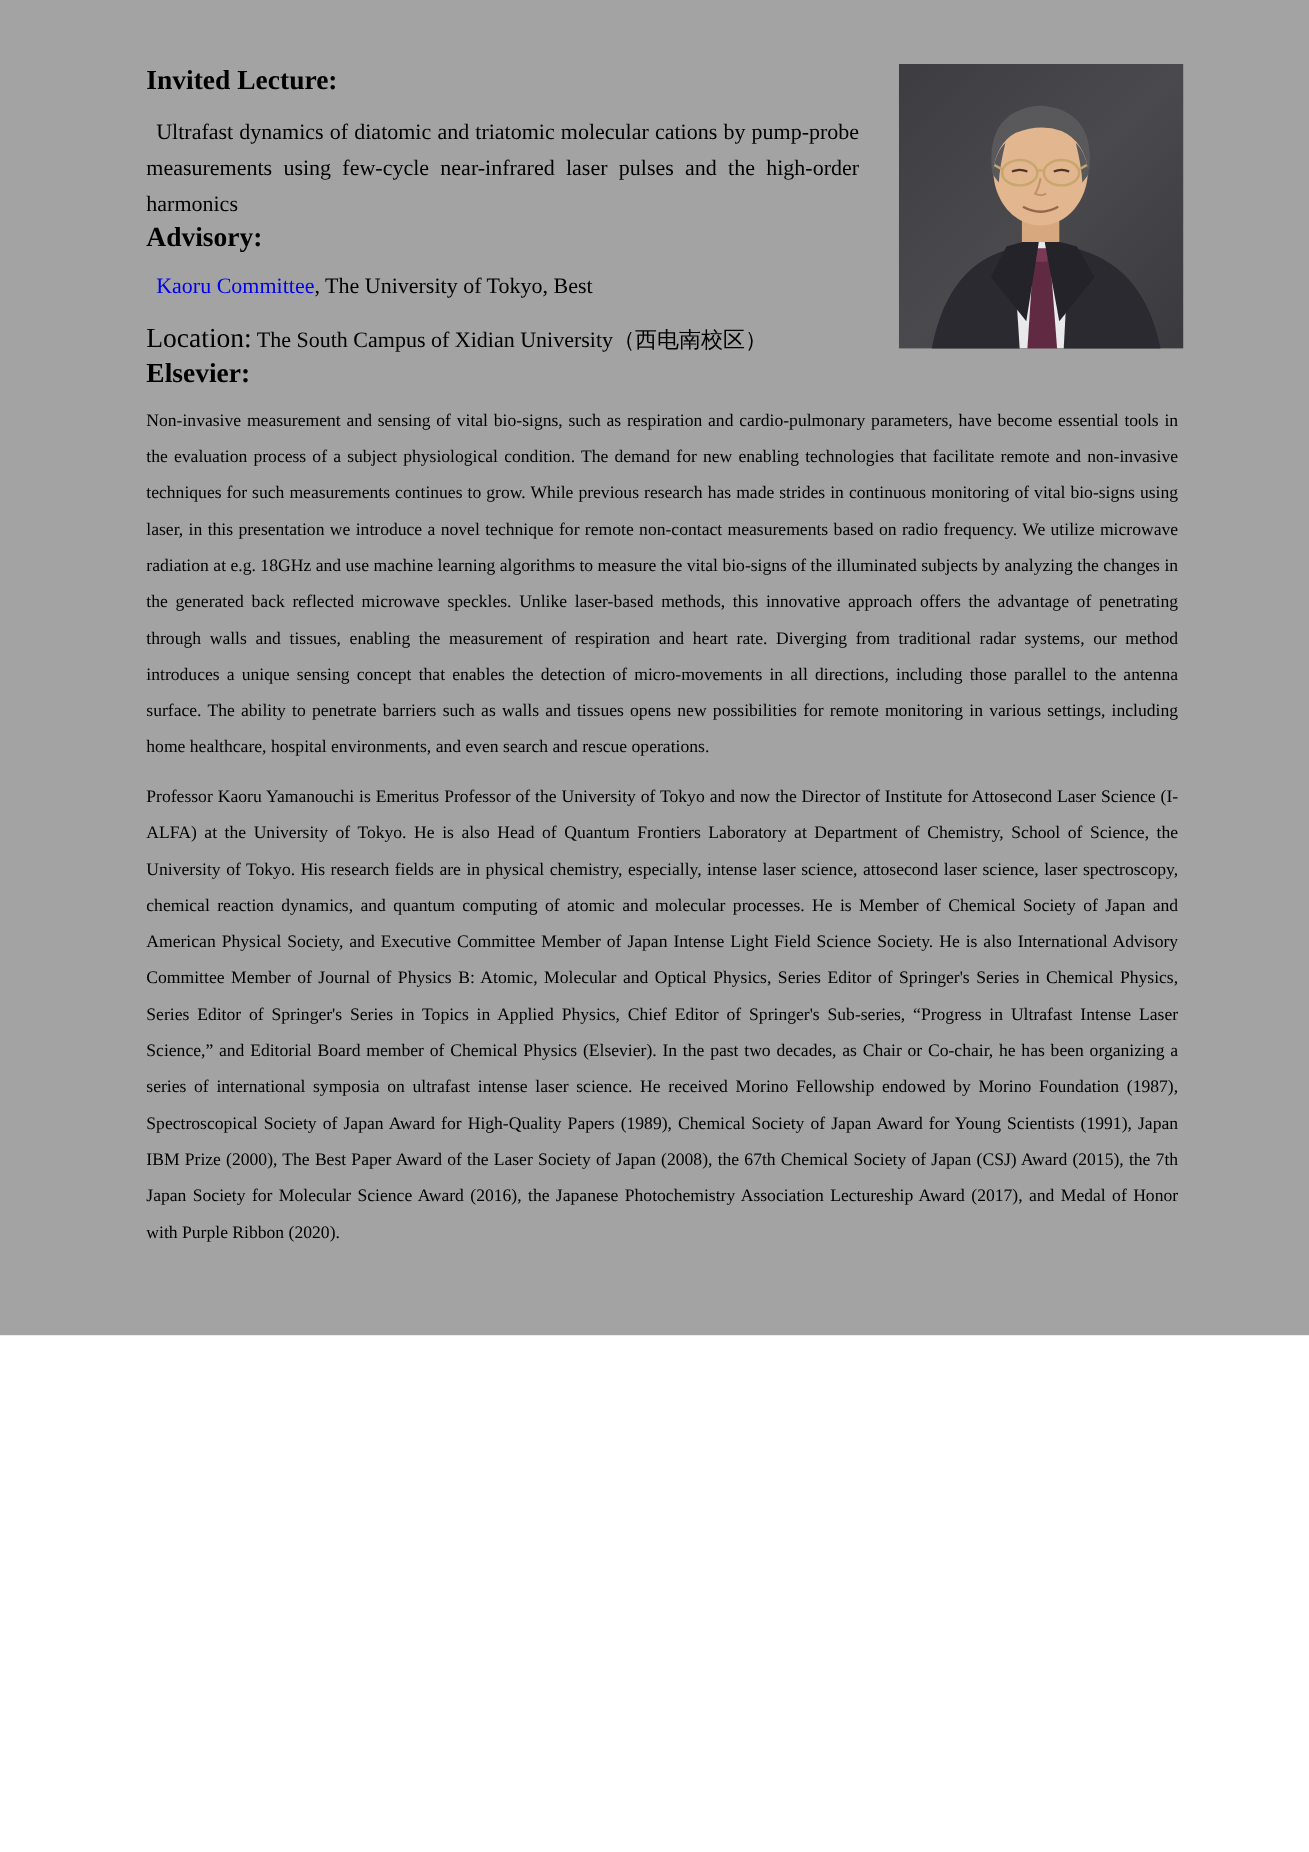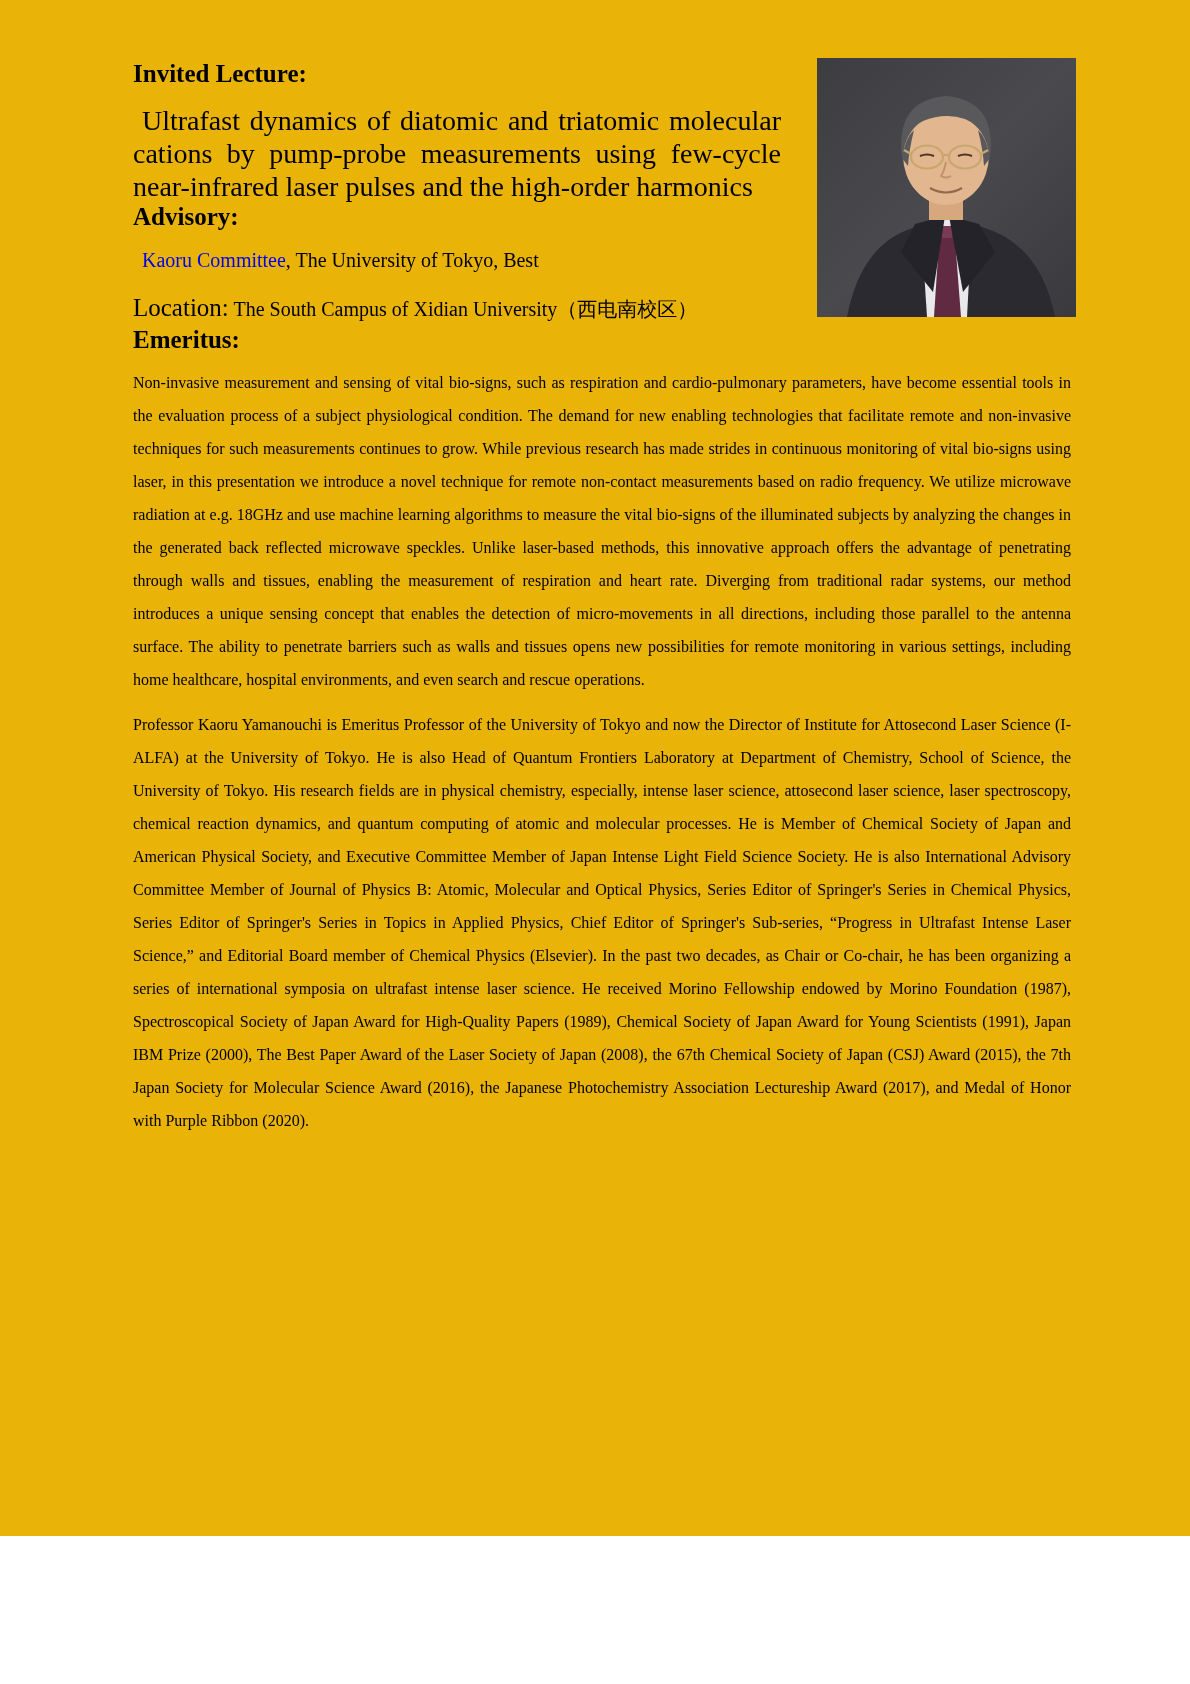--- a/index.html
+++ b/index.html
@@ -3,22 +3,22 @@
 <meta charset="utf-8">
 <style>
   html, body {
     margin: 0;
     padding: 0;
     background: #ffffff;
   }
   .page {
     position: relative;
     width: 1190px;
-    height: 1536px;
-    background: #eab308;
+    height: 1214px;
+    background: #a3a3a3;
     font-family: "Liberation Serif", "DejaVu Serif", serif;
     color: #000000;
     overflow: hidden;
   }
   .content {
     position: absolute;
     left: 133px;
     top: 60px;
     width: 938px;
   }
@@ -31,21 +31,21 @@
     margin: 0;
     padding: 0;
     line-height: 1.15;
   }
   .h-invited   { margin-top: 12px; }
   .h-speaker   { margin-top: 22px; }
   .h-abstract  { margin-top: 34px; }
   .h-biography { margin-top: 22px; }
 
   p.lecture-title {
-    font-size: 28px;
+    font-size: 20px;
     line-height: 33px;
     text-align: justify;
     margin: 15px 0 0 0;
     text-indent: 9px;
   }
   p.speaker-line {
     font-size: 20px;
     line-height: 33px;
     margin: 12px 0 0 0;
     text-indent: 9px;
@@ -145,21 +145,21 @@
 
       <p class="lecture-title">Ultrafast dynamics of diatomic and triatomic molecular cations by pump-probe measurements using few-cycle near-infrared laser pulses and the high-order harmonics</p>
 
       <h1 class="sec-heading h-speaker">Advisory:</h1>
 
       <p class="speaker-line"><a class="speaker-name">Kaoru Committee</a><span>, The University of Tokyo, Best</span></p>
 
       <p class="location-line"><span class="loc-label">Location:</span><span> The South Campus of Xidian University（西电南校区）</span></p>
     </div>
 
-    <h1 class="sec-heading h-abstract">Emeritus:</h1>
+    <h1 class="sec-heading h-abstract">Elsevier:</h1>
 
     <p class="body-text">Non-invasive measurement and sensing of vital bio-signs, such as respiration and cardio-pulmonary parameters, have become essential tools in the evaluation process of a subject physiological condition. The demand for new enabling technologies that facilitate remote and non-invasive techniques for such measurements continues to grow. While previous research has made strides in continuous monitoring of vital bio-signs using laser, in this presentation we introduce a novel technique for remote non-contact measurements based on radio frequency. We utilize microwave radiation at e.g. 18GHz and use machine learning algorithms to measure the vital bio-signs of the illuminated subjects by analyzing the changes in the generated back reflected microwave speckles. Unlike laser-based methods, this innovative approach offers the advantage of penetrating through walls and tissues, enabling the measurement of respiration and heart rate. Diverging from traditional radar systems, our method introduces a unique sensing concept that enables the detection of micro-movements in all directions, including those parallel to the antenna surface. The ability to penetrate barriers such as walls and tissues opens new possibilities for remote monitoring in various settings, including home healthcare, hospital environments, and even search and rescue operations.</p>
 
 
     <p class="body-text">Professor Kaoru Yamanouchi is Emeritus Professor of the University of Tokyo and now the Director of Institute for Attosecond Laser Science (I-ALFA) at the University of Tokyo. He is also Head of Quantum Frontiers Laboratory at Department of Chemistry, School of Science, the University of Tokyo. His research fields are in physical chemistry, especially, intense laser science, attosecond laser science, laser spectroscopy, chemical reaction dynamics, and quantum computing of atomic and molecular processes. He is Member of Chemical Society of Japan and American Physical Society, and Executive Committee Member of Japan Intense Light Field Science Society. He is also International Advisory Committee Member of Journal of Physics B: Atomic, Molecular and Optical Physics, Series Editor of Springer's Series in Chemical Physics, Series Editor of Springer's Series in Topics in Applied Physics, Chief Editor of Springer's Sub-series, “Progress in Ultrafast Intense Laser Science,” and Editorial Board member of Chemical Physics (Elsevier). In the past two decades, as Chair or Co-chair, he has been organizing a series of international symposia on ultrafast intense laser science. He received Morino Fellowship endowed by Morino Foundation (1987), Spectroscopical Society of Japan Award for High-Quality Papers (1989), Chemical Society of Japan Award for Young Scientists (1991), Japan IBM Prize (2000), The Best Paper Award of the Laser Society of Japan (2008), the 67th Chemical Society of Japan (CSJ) Award (2015), the 7th Japan Society for Molecular Science Award (2016), the Japanese Photochemistry Association Lectureship Award (2017), and Medal of Honor with Purple Ribbon (2020).</p>
 
   </div>
 
   <div class="page-number">12</div>
 

